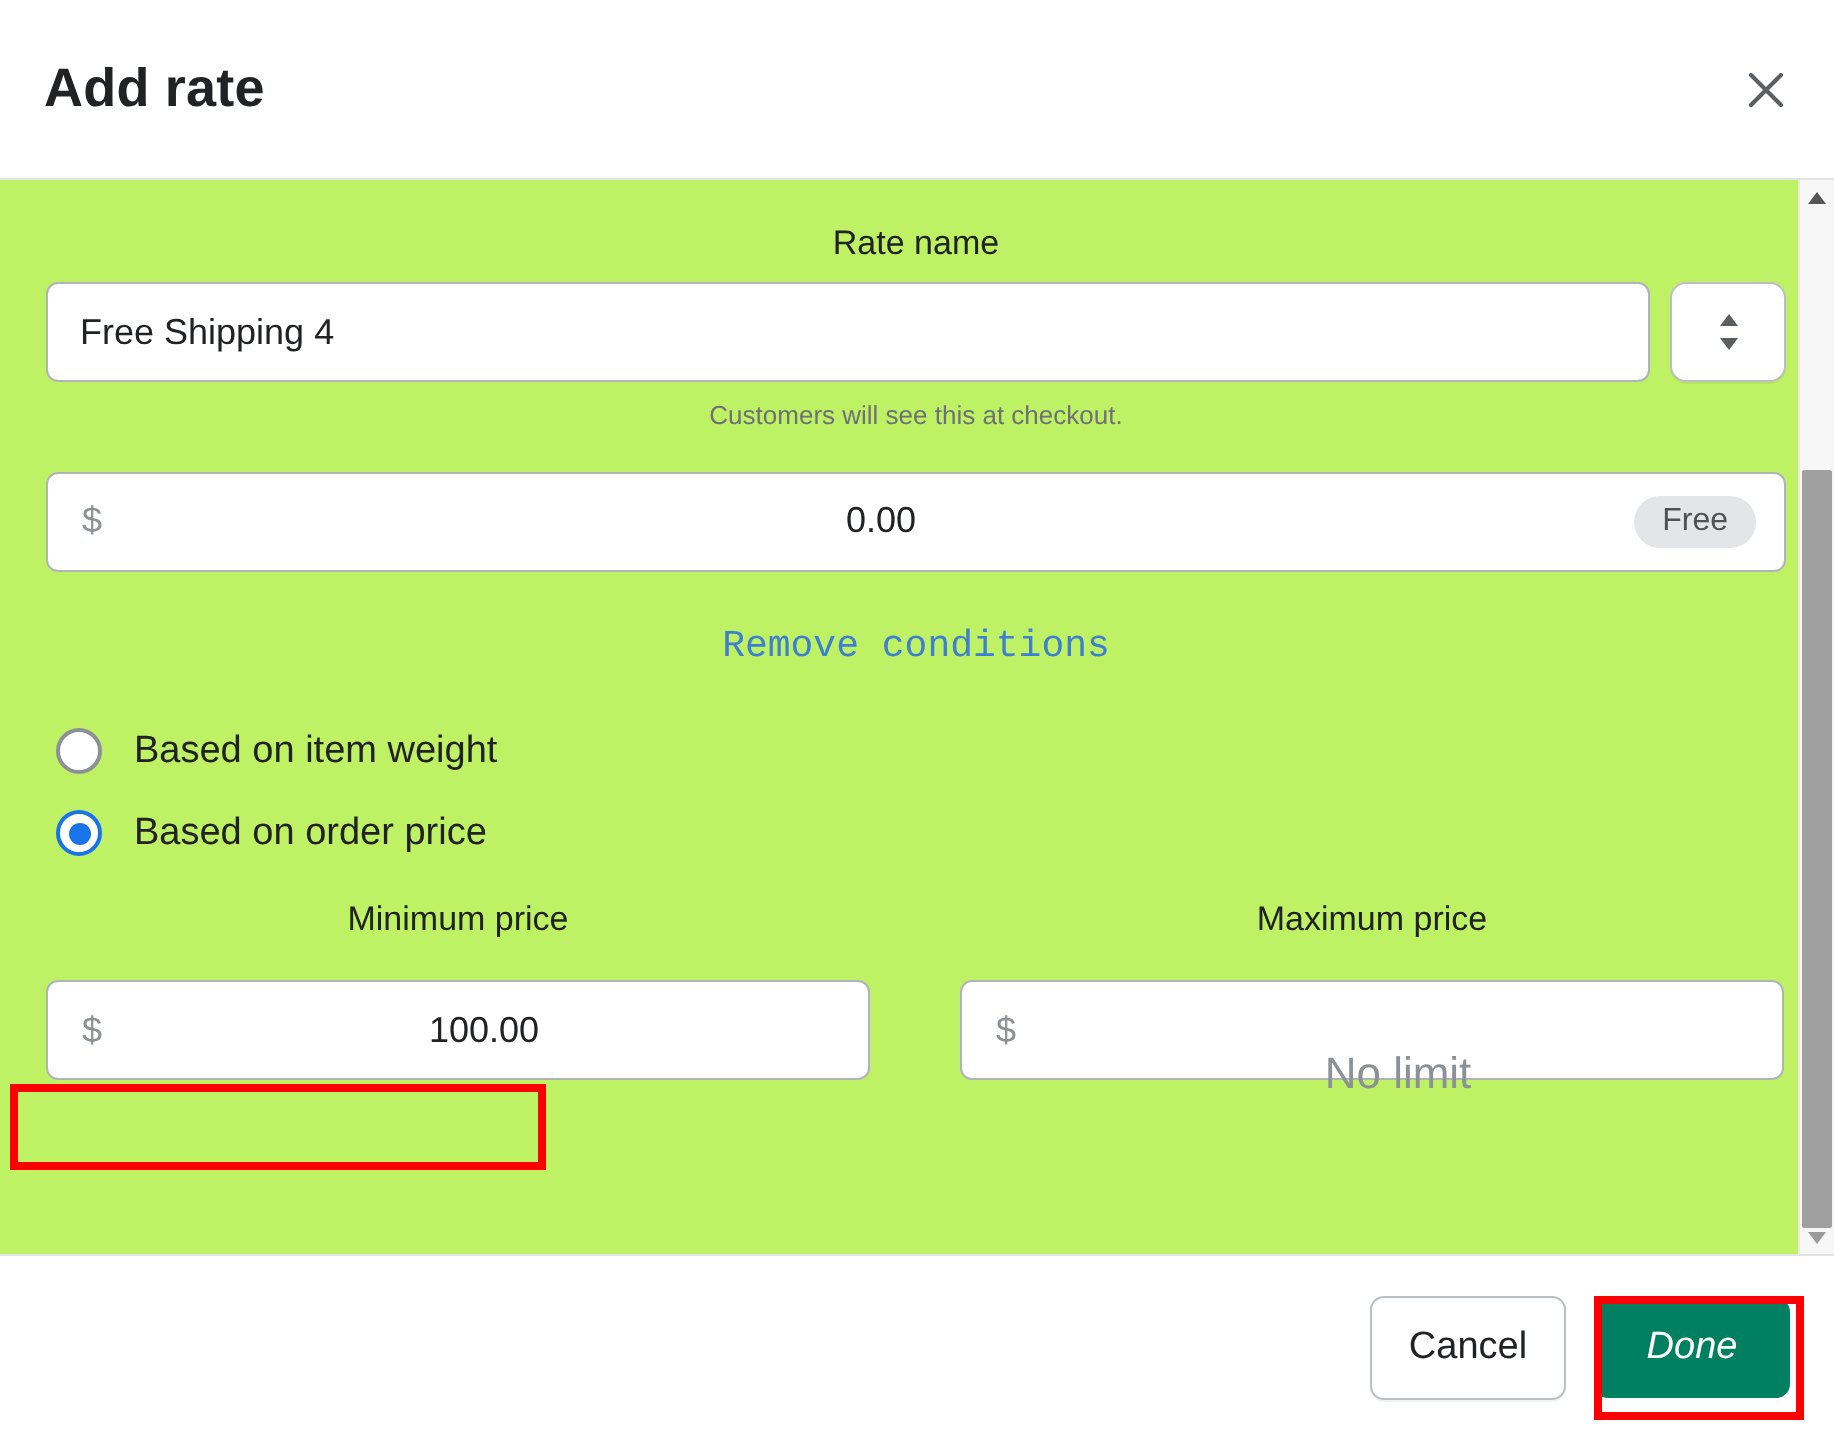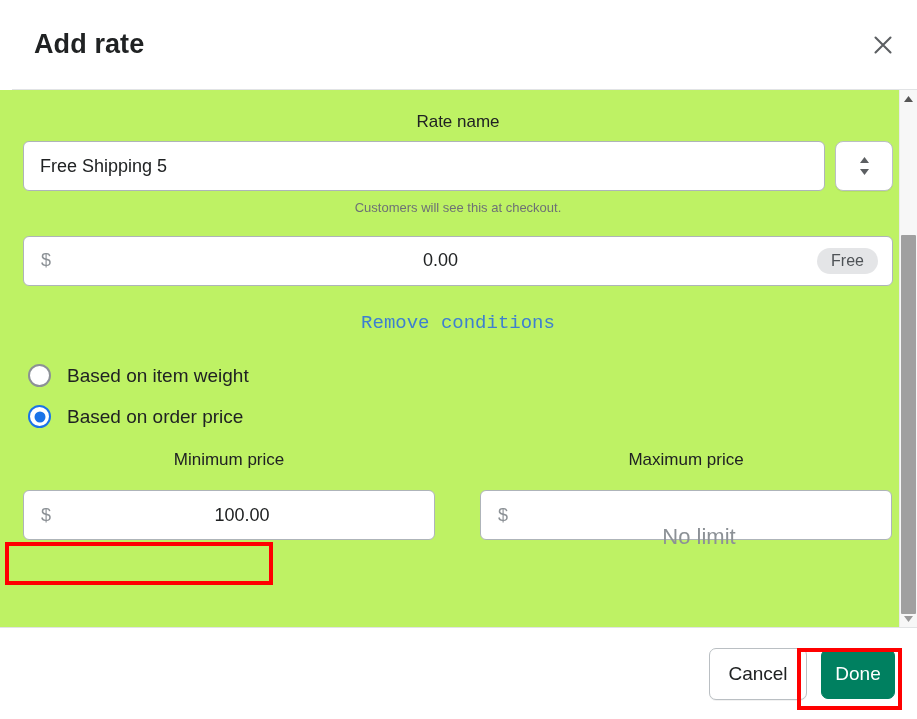--- a/index.html
+++ b/index.html
@@ -27,21 +27,20 @@
   .modal-header {
     height: 90px;
     flex: 0 0 90px;
     display: flex;
     align-items: center;
     justify-content: space-between;
     padding: 0 12px 0 22px;
     box-sizing: border-box;
     border-bottom: 1px solid #e1e3e5;
     background: #ffffff;
-    margin-left: 12px;
   }
   .modal-title {
     font-size: 27px;
     font-weight: bold;
     color: #202223;
     letter-spacing: 0.1px;
     line-height: 1;
   }
   .close-btn {
     width: 44px;
@@ -281,26 +280,27 @@
   }
   .btn-cancel {
     width: 98px;
     height: 52px;
     background: #ffffff;
     border: 1px solid #babfc3;
     color: #202223;
     box-shadow: 0 1px 0 rgba(0,0,0,0.05);
   }
   .btn-done {
-    width: 74px;
+    width: 98px;
     height: 50px;
     background: #008060;
     border: 1px solid #008060;
     color: #ffffff;
     margin-right: 6px;
+    font-style: italic;
   }
 </style>
 </head>
 <body>
 
 <div class="modal">
 
   <div class="modal-header">
     <div class="modal-title">Add rate</div>
     <button class="close-btn">
@@ -309,21 +309,21 @@
       </svg>
     </button>
   </div>
 
   <div class="modal-body">
 
     
     <div>
       <div class="field-label">Rate name</div>
       <div class="row-inline">
-        <div class="text-input">Free Shipping 5</div>
+        <div class="text-input">Free Shipping 4</div>
         <div class="stepper-btn">
           <svg width="13" height="22" viewBox="0 0 13 22" aria-hidden="true">
             <path d="M6.5 2 L11 8 L2 8 Z" fill="#5c5f62"></path>
             <path d="M6.5 20 L11 14 L2 14 Z" fill="#5c5f62"></path>
           </svg>
         </div>
       </div>
       <div class="help-text">Customers will see this at checkout.</div>
     </div>
 

